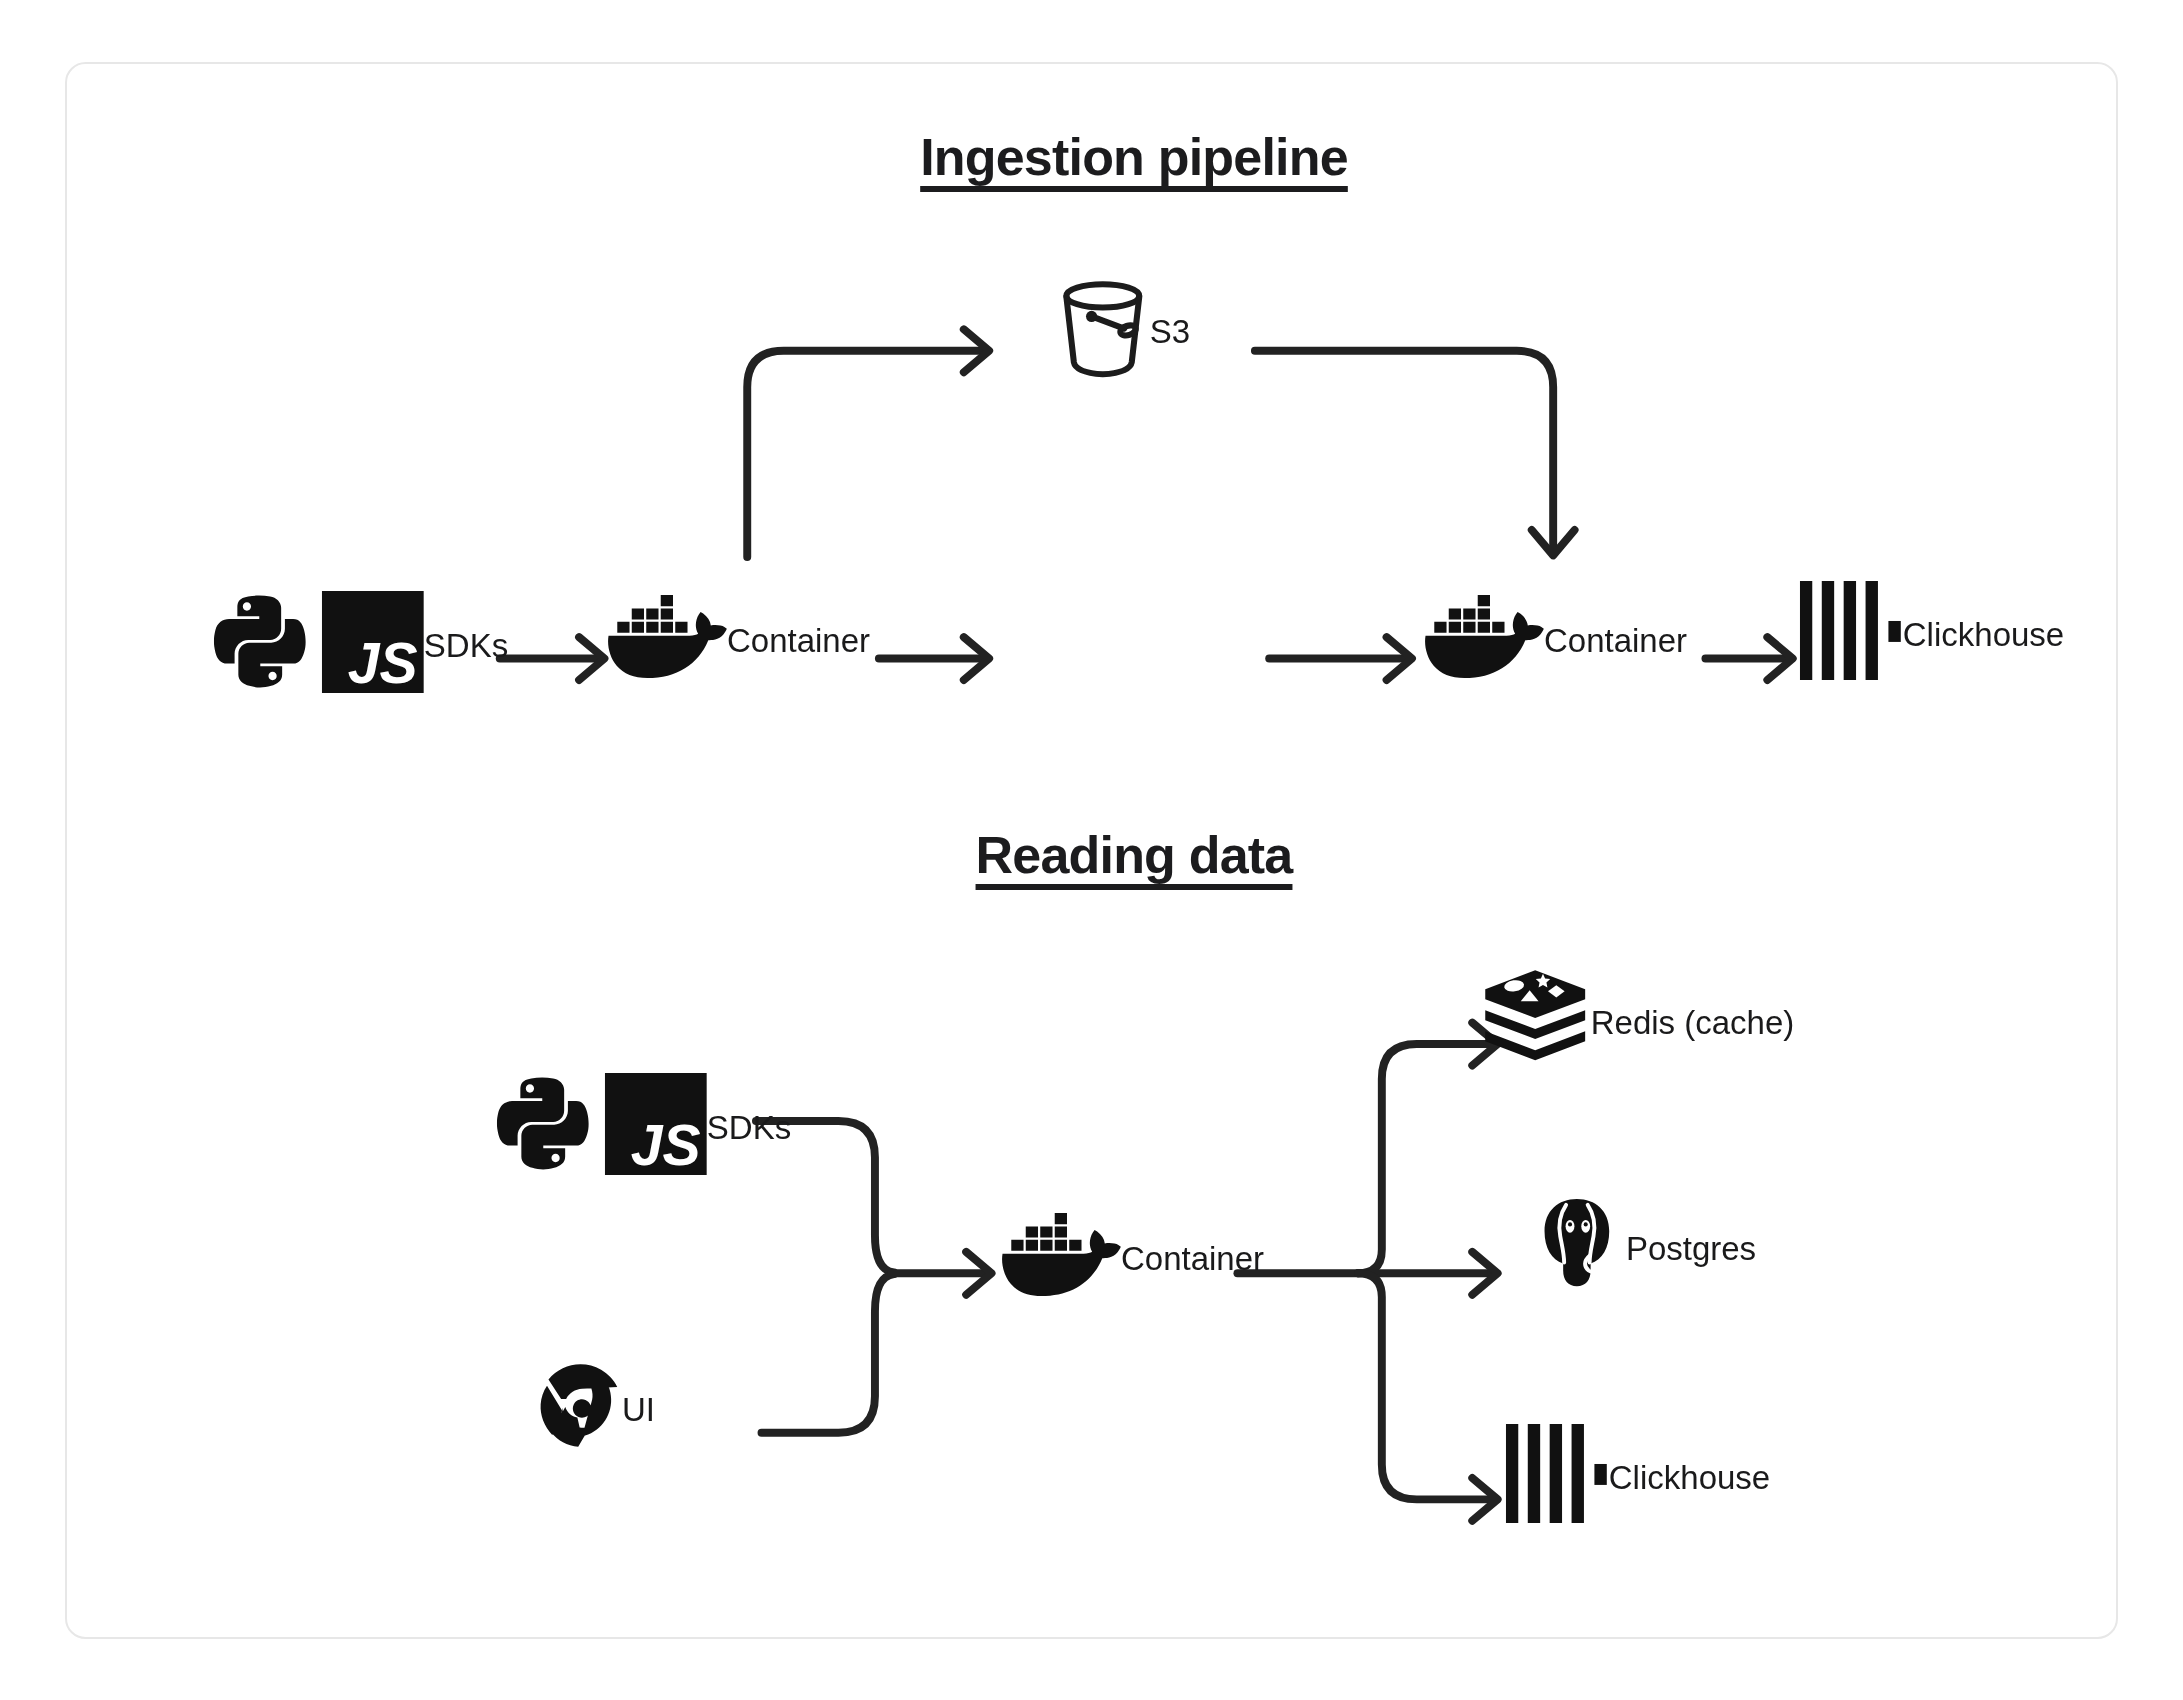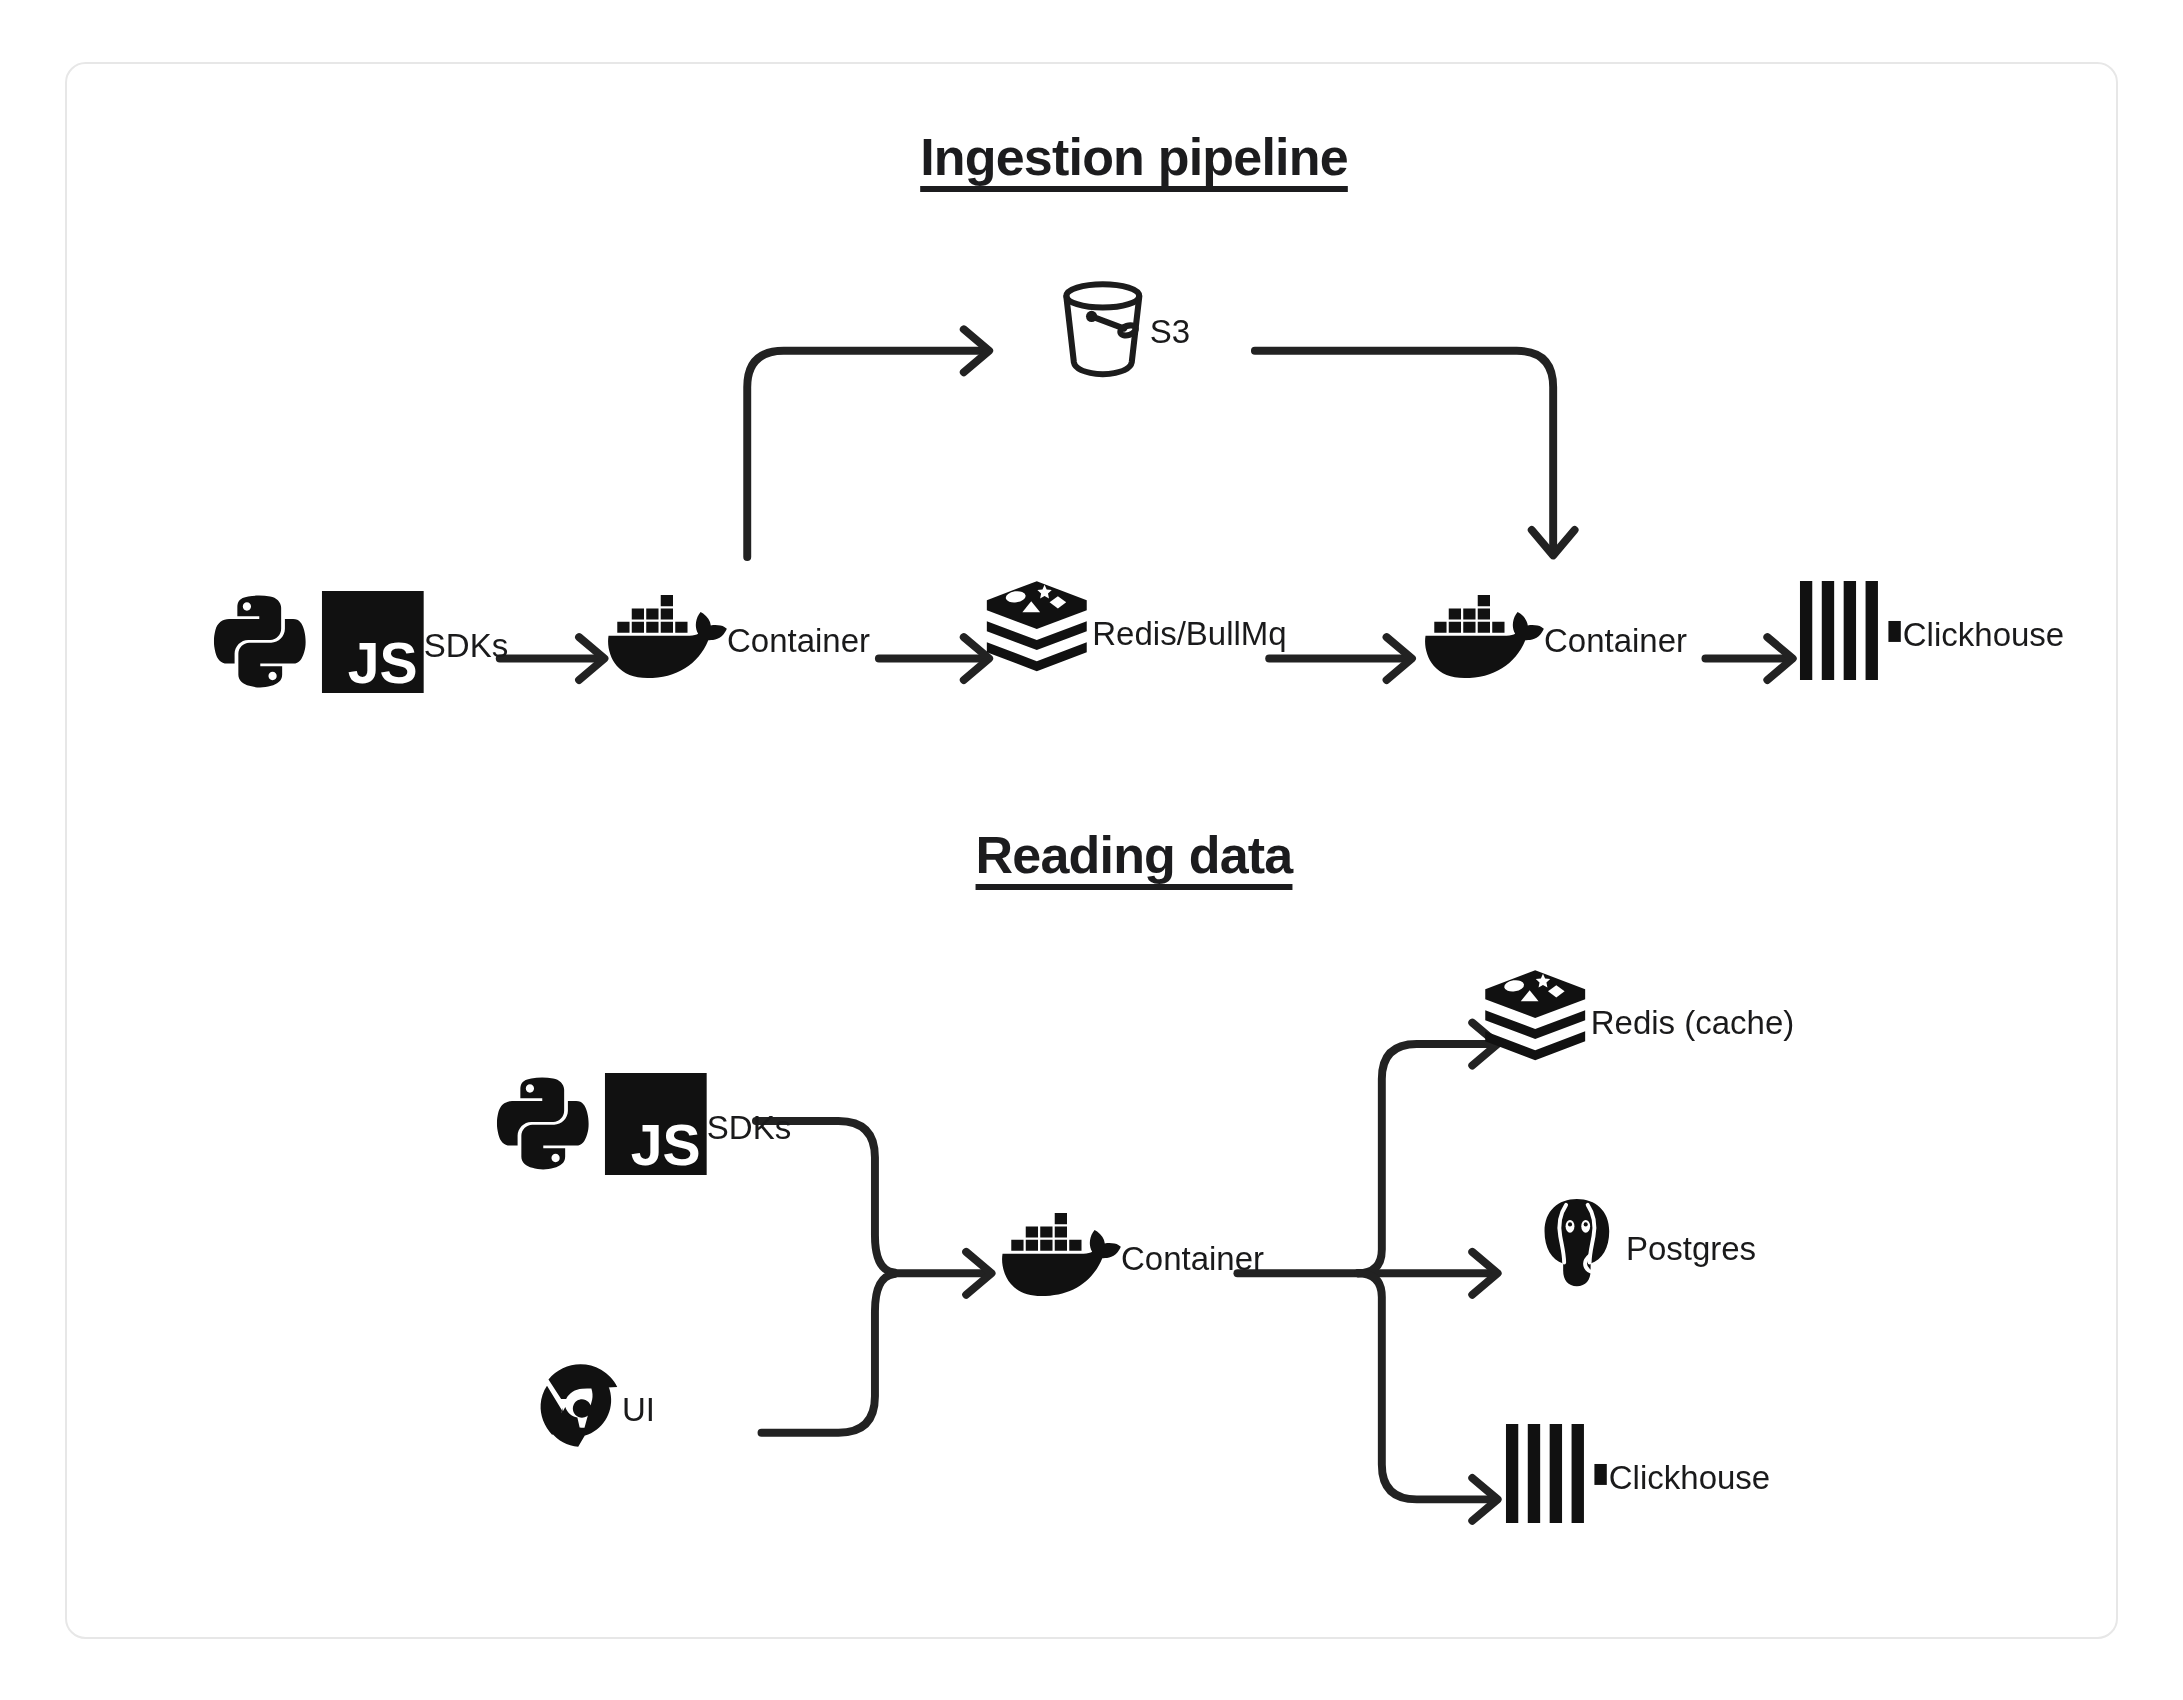--- a/index.html
+++ b/index.html
@@ -59,20 +59,21 @@
     position: absolute;
     transform: translateX(-50%);
     display: flex;
     flex-direction: row;
     align-items: center;
   }
   .icon-row {
     display: flex;
     align-items: center;
     gap: 16px;
+    font-style: italic;
   }
   .label {
     margin-top: 9.5px;
     font-size: 33px;
     color: #1a1a1b;
     white-space: nowrap;
     line-height: 1.15;
   }
   .s3-label { margin-top: 4.8px; }
   svg.icon { display: block; }
@@ -165,32 +166,20 @@
     <div class="label">SDKs</div>
   </div>
 
   <div class="node" style="left:739px; top:589px">
     <svg class="icon" width="119" height="95" viewBox="0 0 640 512">
         <path fill="#111" d="M349.9 236.3h-66.1v-59.4h66.1v59.4zm0-204.3h-66.1v60.7h66.1V32zm78.2 144.8H362v59.4h66.1v-59.4zm-156.3-72.1h-66.1v60.1h66.1v-60.1zm78.1 0h-66.1v60.1h66.1v-60.1zm276.8 100c-14.4-9.7-47.6-13.2-73.1-8.4-3.3-24-16.7-44.9-41.1-63.7l-14-9.3-9.3 14c-18.4 27.8-23.4 73.6-3.7 103.8-8.7 4.7-25.8 11.1-48.4 10.7H2.4c-8.7 50.8 5.8 116.8 44 162.1 37.1 43.9 92.7 66.2 165.4 66.2 157.4 0 273.9-72.5 328.4-204.2 21.4.4 67.6.1 91.3-45.2 1.5-2.5 6.6-13.2 8.5-17.1l-13.3-8.9zm-511.1-27.9h-66v59.4h66.1v-59.4zm78.1 0h-66.1v59.4h66.1v-59.4zm78.1 0h-66.1v59.4h66.1v-59.4zm-78.1-72.1h-66.1v60.1h66.1v-60.1z"></path>
       </svg>
     <div class="label">Container</div>
   </div>
 
-  <div class="node" style="left:1134px; top:580px">
-    <svg class="icon" width="111" height="98" viewBox="0 0 100 86">
-      <path fill="#111" d="M5 17 L50 0 L95 17 L95 26 L50 43 L5 26 Z"></path>
-      <ellipse cx="31" cy="14" rx="9" ry="5" fill="#fff" transform="rotate(-8 31 14)"></ellipse>
-      <polygon fill="#fff" points="57,3.2 58.9,7.4 63.5,7.9 60.1,11 61,15.5 57,13.2 53,15.5 53.9,11 50.5,7.9 55.1,7.4"></polygon>
-      <polygon fill="#fff" points="69,13.5 76.5,19 69,24.5 61.5,19"></polygon>
-      <polygon fill="#fff" points="45,18 53,28 37,28"></polygon>
-      <path fill="#111" d="M5 36 L50 53 L95 36 L95 45 L50 62 L5 45 Z"></path>
-      <path fill="#111" d="M5 55 L50 72 L95 55 L95 64 L50 81 L5 64 Z"></path>
-    </svg>
-    <div class="label">Redis/BullMq</div>
-  </div>
 
   <div class="node" style="left:1556px; top:589px">
     <svg class="icon" width="119" height="95" viewBox="0 0 640 512">
         <path fill="#111" d="M349.9 236.3h-66.1v-59.4h66.1v59.4zm0-204.3h-66.1v60.7h66.1V32zm78.2 144.8H362v59.4h66.1v-59.4zm-156.3-72.1h-66.1v60.1h66.1v-60.1zm78.1 0h-66.1v60.1h66.1v-60.1zm276.8 100c-14.4-9.7-47.6-13.2-73.1-8.4-3.3-24-16.7-44.9-41.1-63.7l-14-9.3-9.3 14c-18.4 27.8-23.4 73.6-3.7 103.8-8.7 4.7-25.8 11.1-48.4 10.7H2.4c-8.7 50.8 5.8 116.8 44 162.1 37.1 43.9 92.7 66.2 165.4 66.2 157.4 0 273.9-72.5 328.4-204.2 21.4.4 67.6.1 91.3-45.2 1.5-2.5 6.6-13.2 8.5-17.1l-13.3-8.9zm-511.1-27.9h-66v59.4h66.1v-59.4zm78.1 0h-66.1v59.4h66.1v-59.4zm78.1 0h-66.1v59.4h66.1v-59.4zm-78.1-72.1h-66.1v60.1h66.1v-60.1z"></path>
       </svg>
     <div class="label">Container</div>
   </div>
 
   <div class="node" style="left:1932px; top:581px">
     <svg class="icon" width="103" height="99" viewBox="0 0 108 104">

